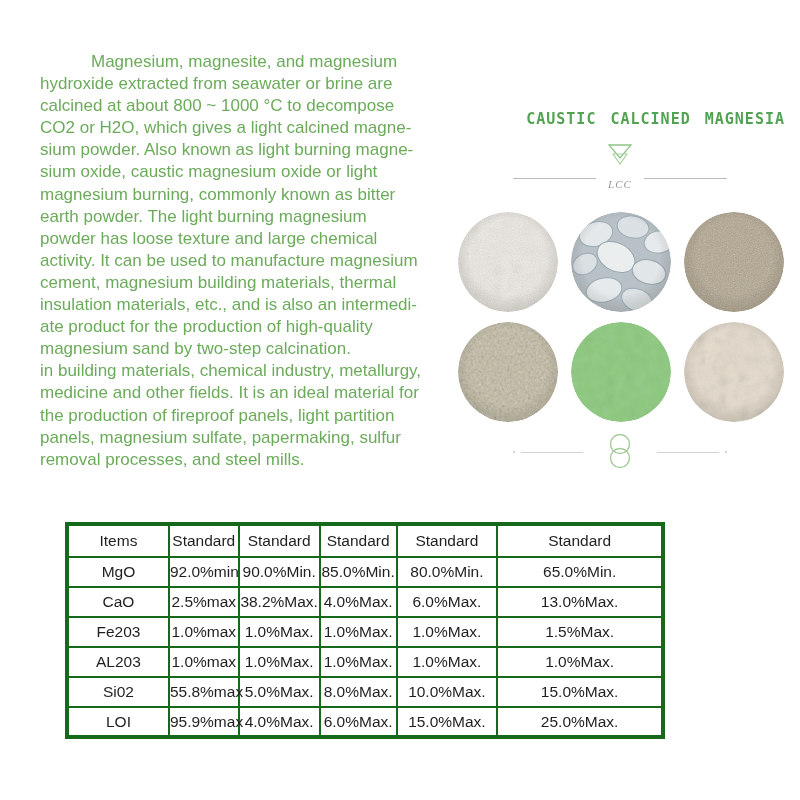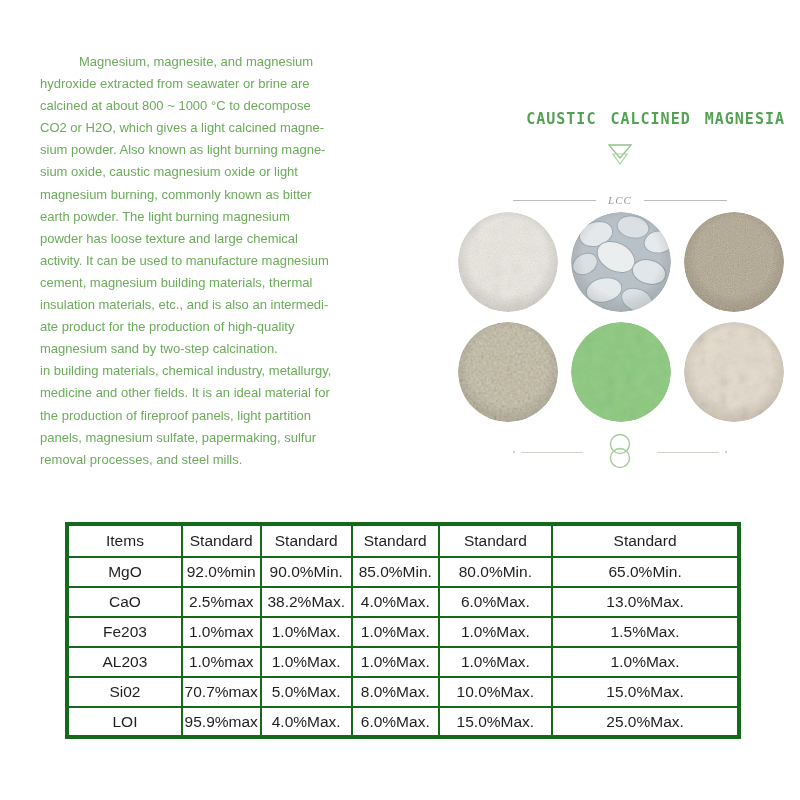--- a/index.html
+++ b/index.html
@@ -2,31 +2,31 @@
 <html><head>
 <meta charset="utf-8">
 <style>
   * { margin:0; padding:0; box-sizing:border-box; }
   html,body { width:800px; height:800px; background:#ffffff; overflow:hidden; }
   .page { position:relative; width:800px; height:800px; background:#fff;
           font-family:"Liberation Sans", sans-serif; }
 
   
   .intro { position:absolute; left:40px; top:51px; width:424px;
-           font-size:13px; line-height:22.1px; color:#6bab5a; }
+           font-size:17px; line-height:22.1px; color:#6bab5a; }
   .intro .line { white-space:pre; }
 
   
   .rightcol { position:absolute; left:455px; top:110px; width:330px; }
   .prod-title { text-align:right; font-family:"DejaVu Sans Mono", monospace;
                 font-size:15px; letter-spacing:1px; word-spacing:4px;
                 color:#53a253; font-weight:bold; }
   .tri-wrap { text-align:center; margin-top:14px; height:34px; }
-  .lcc-row { display:flex; align-items:center; justify-content:center;
-             margin-top:18px; }
+  .lcc-row { display:flex; align-items:flex-start; justify-content:center;
+             margin-top:2px; }
   .lcc-line { width:83px; height:1px; background:#bdbdb8; }
   .lcc-text { font-family:"Liberation Serif", serif; font-style:italic;
               font-size:11px; color:#9a9a94; letter-spacing:1px;
               margin:0 12px; }
 
   
   .circle-grid { position:absolute; left:458px; top:212px; width:326px; }
   .circle-row { display:flex; gap:13px; }
   .circle-row + .circle-row { margin-top:10px; }
   .pcircle { width:100px; height:100px; border-radius:50%; overflow:hidden; }
@@ -35,21 +35,21 @@
   
   .ornament { position:absolute; left:455px; top:430px; width:330px;
               display:flex; align-items:center; justify-content:center; }
   .orn-line { width:62px; height:1px; background:#cdd6c8; position:relative; }
   .orn-line::before { content:""; position:absolute; width:2px; height:2px;
                       border-radius:50%; background:#c2cdbd; top:-1px; }
   .orn-line.l::before { left:-8px; } .orn-line.r::before { right:-8px; }
   .orn-mid { margin:0 24px; height:44px; }
 
   
-  .spec-table { position:absolute; left:65px; top:522px; width:676px;
+  .spec-table { position:absolute; left:65px; top:522px; width:600px;
                 border-collapse:collapse; table-layout:fixed;
                 font-size:15.5px; color:#1f1f1f; }
   .spec-table, .spec-table th, .spec-table td {
       border:2px solid #15691a; }
   .spec-table { border:4px solid #15691a; }
   .spec-table th { font-weight:normal; height:33px; background:#fff; }
   .spec-table td { height:30px; text-align:center; background:#fff; }
   .hidden-defs { position:absolute; width:0; height:0; }
 </style>
 </head>
@@ -244,21 +244,21 @@
         <tr>
           <td>AL203</td>
           <td>1.0%max</td>
           <td>1.0%Max.</td>
           <td>1.0%Max.</td>
           <td>1.0%Max.</td>
           <td>1.0%Max.</td>
         </tr>
         <tr>
           <td>Si02</td>
-          <td>70.7%max</td>
+          <td>55.8%max</td>
           <td>5.0%Max.</td>
           <td>8.0%Max.</td>
           <td>10.0%Max.</td>
           <td>15.0%Max.</td>
         </tr>
         <tr>
           <td>LOI</td>
           <td>95.9%max</td>
           <td>4.0%Max.</td>
           <td>6.0%Max.</td>

